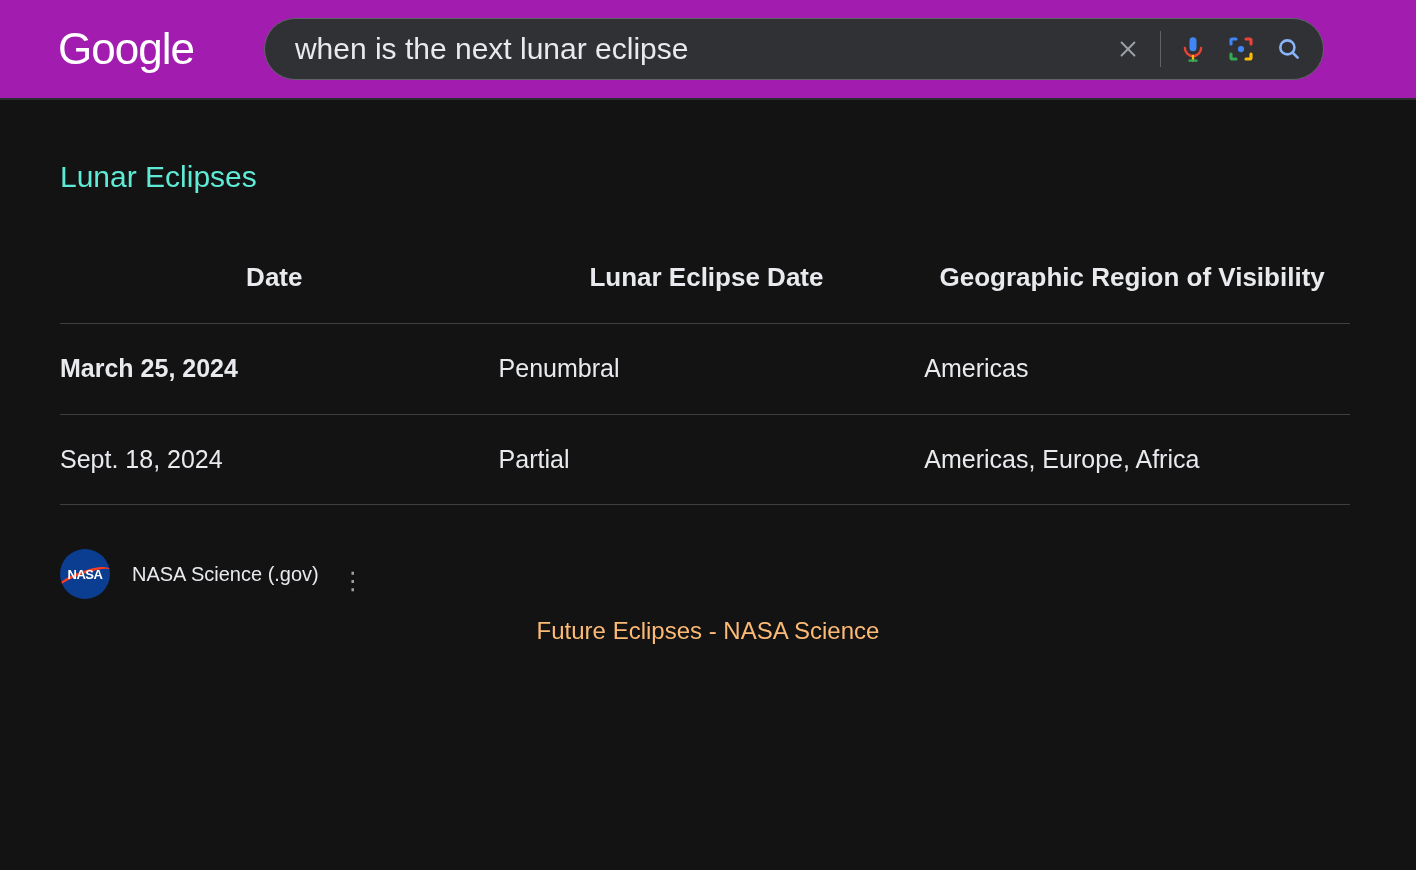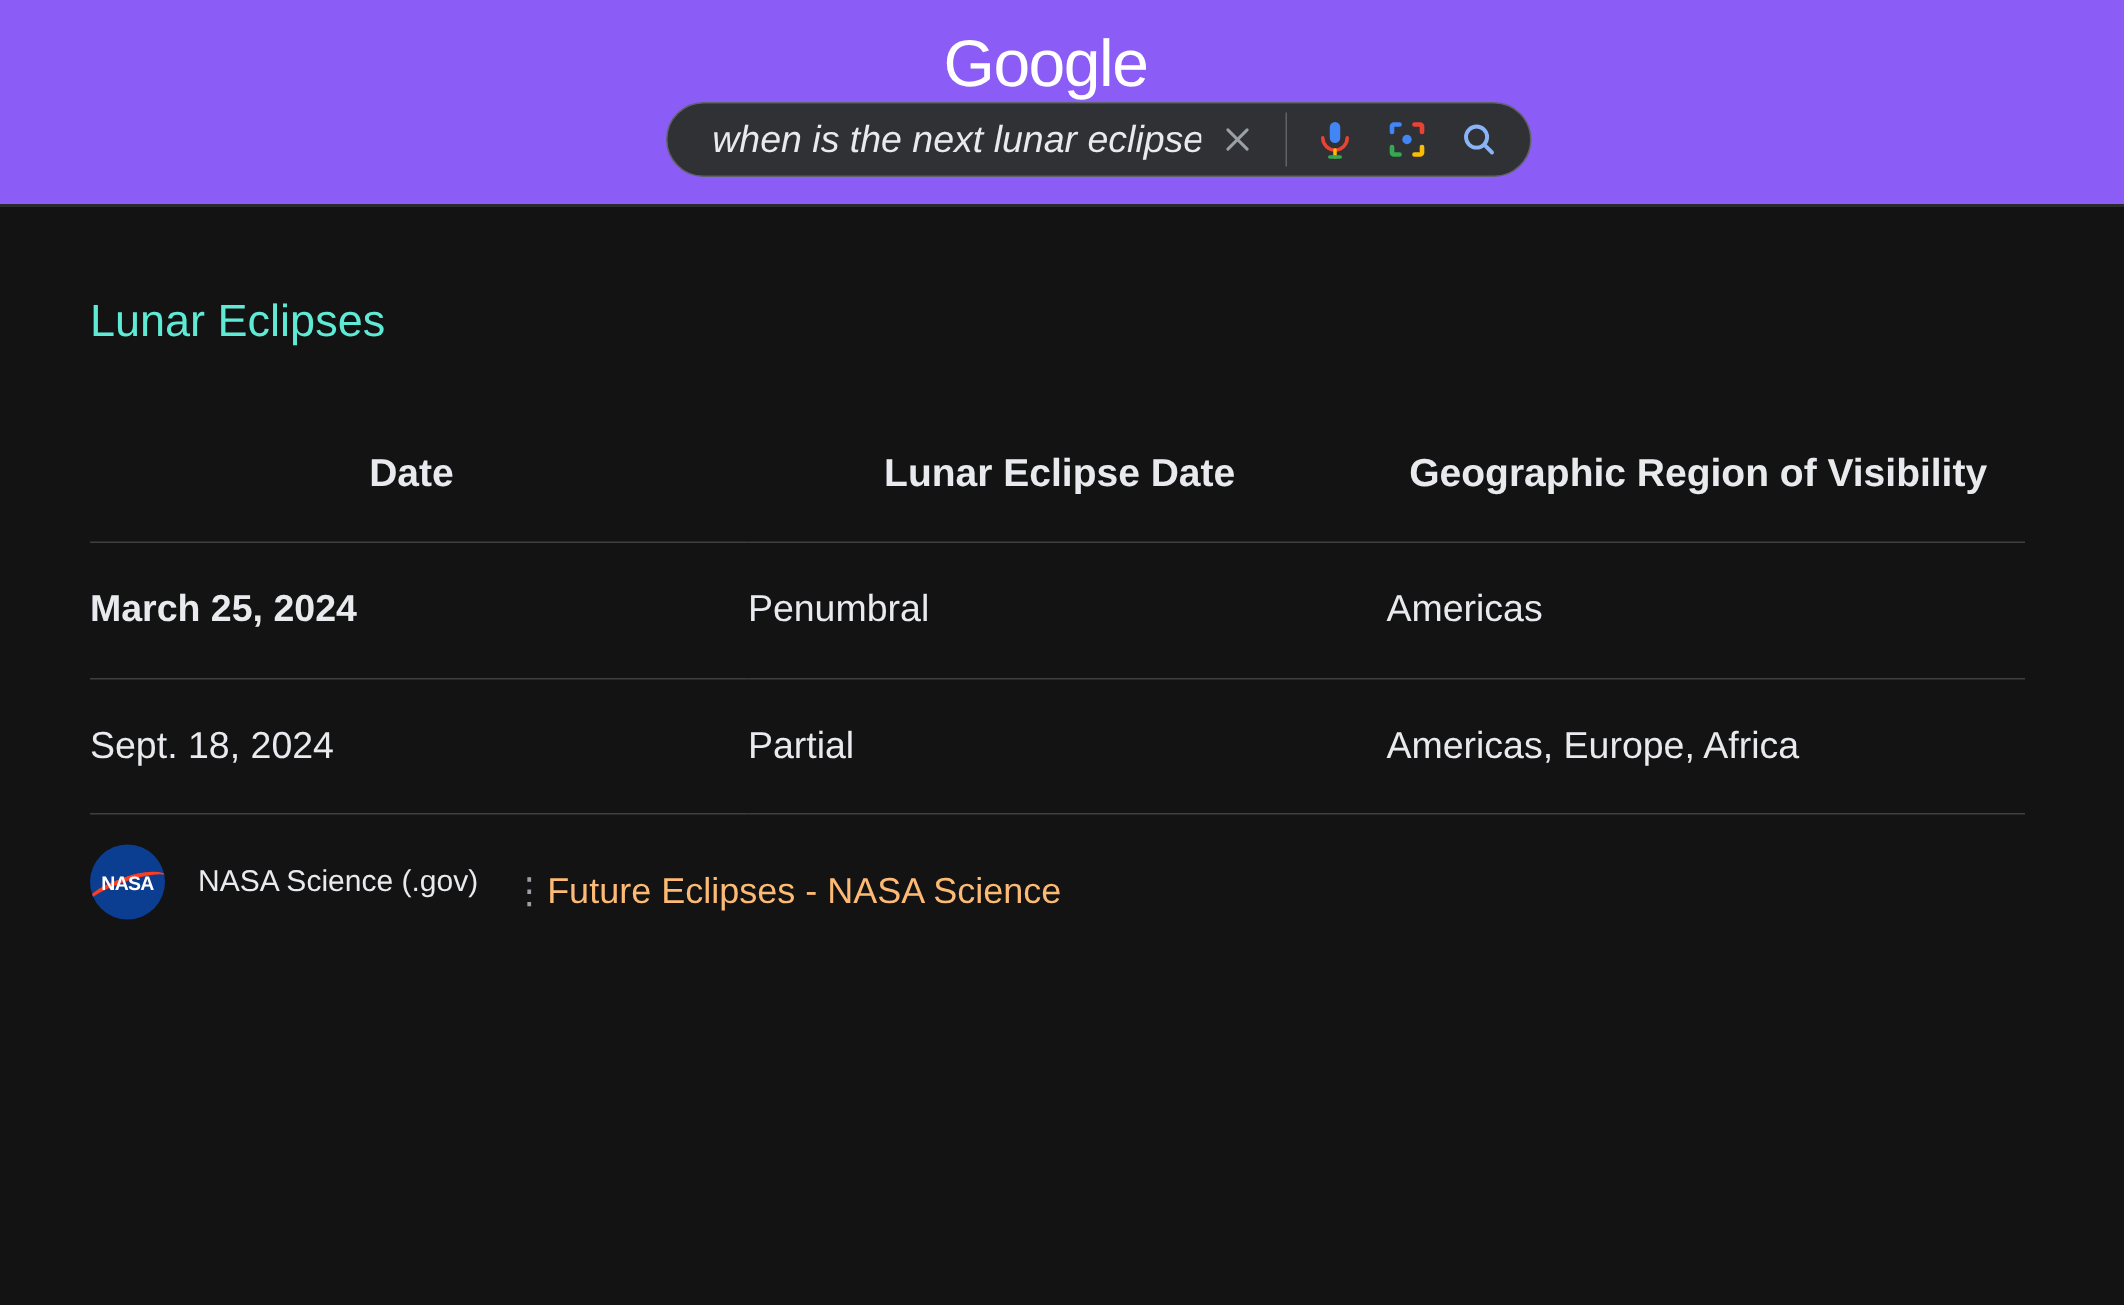--- a/index.html
+++ b/index.html
@@ -7,24 +7,23 @@
     width: 1416px;
     height: 870px;
     background: #131314;
     font-family: Arial, "Helvetica Neue", Helvetica, sans-serif;
     color: #e8eaed;
     overflow: hidden;
   }
   .topbar {
     display: flex;
     align-items: center;
-    padding: 18px 30px 18px 78px;
-    background: #8b5cf6;
+    padding: 18px 30px 18px 58px;
+    background: #a21caf;
     border-bottom: 2px solid #2a2b2d;
-    flex-direction: column;
   }
   .logo {
     font-size: 44px;
     font-weight: 500;
     letter-spacing: -1px;
     color: #fff;
     margin-right: 70px;
     font-family: "Product Sans", Arial, sans-serif;
   }
   .searchbox {
@@ -37,22 +36,21 @@
     height: 62px;
     padding: 0 10px 0 30px;
     max-width: 1060px;
   }
   .searchbox input {
     flex: 1;
     background: transparent;
     border: none;
     outline: none;
     color: #e8eaed;
-    font-size: 25px;
-    font-style: italic;
+    font-size: 30px;
   }
   .sb-icon {
     width: 48px;
     height: 48px;
     display: flex;
     align-items: center;
     justify-content: center;
     cursor: pointer;
   }
   .divider {
@@ -96,23 +94,23 @@
     color: #e8eaed;
     vertical-align: middle;
     line-height: 1.5;
   }
   table.eclipse-table td.date-cell { font-weight: 700; }
   .col-date { width: 34%; }
   .col-type { width: 33%; }
   .col-region { width: 33%; }
 
   .result-item {
-    margin-top: 20px;
-    display: flex;
-    flex-direction: row;
+    margin-top: 44px;
+    display: flex;
+    flex-direction: column;
     text-align: center;
   }
   .result-header {
     display: flex;
     align-items: center;
   }
   .favicon {
     width: 50px;
     height: 50px;
     border-radius: 50%;

